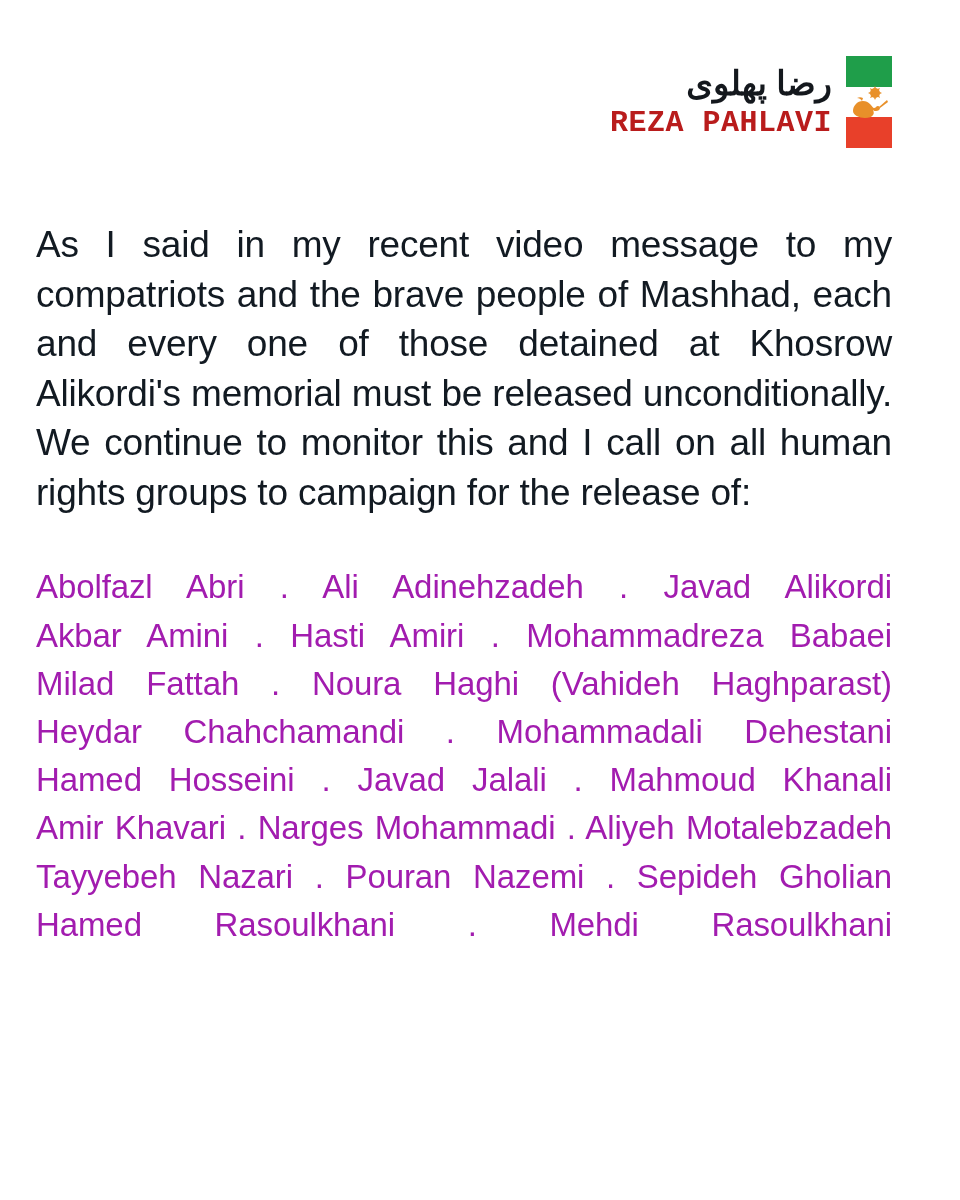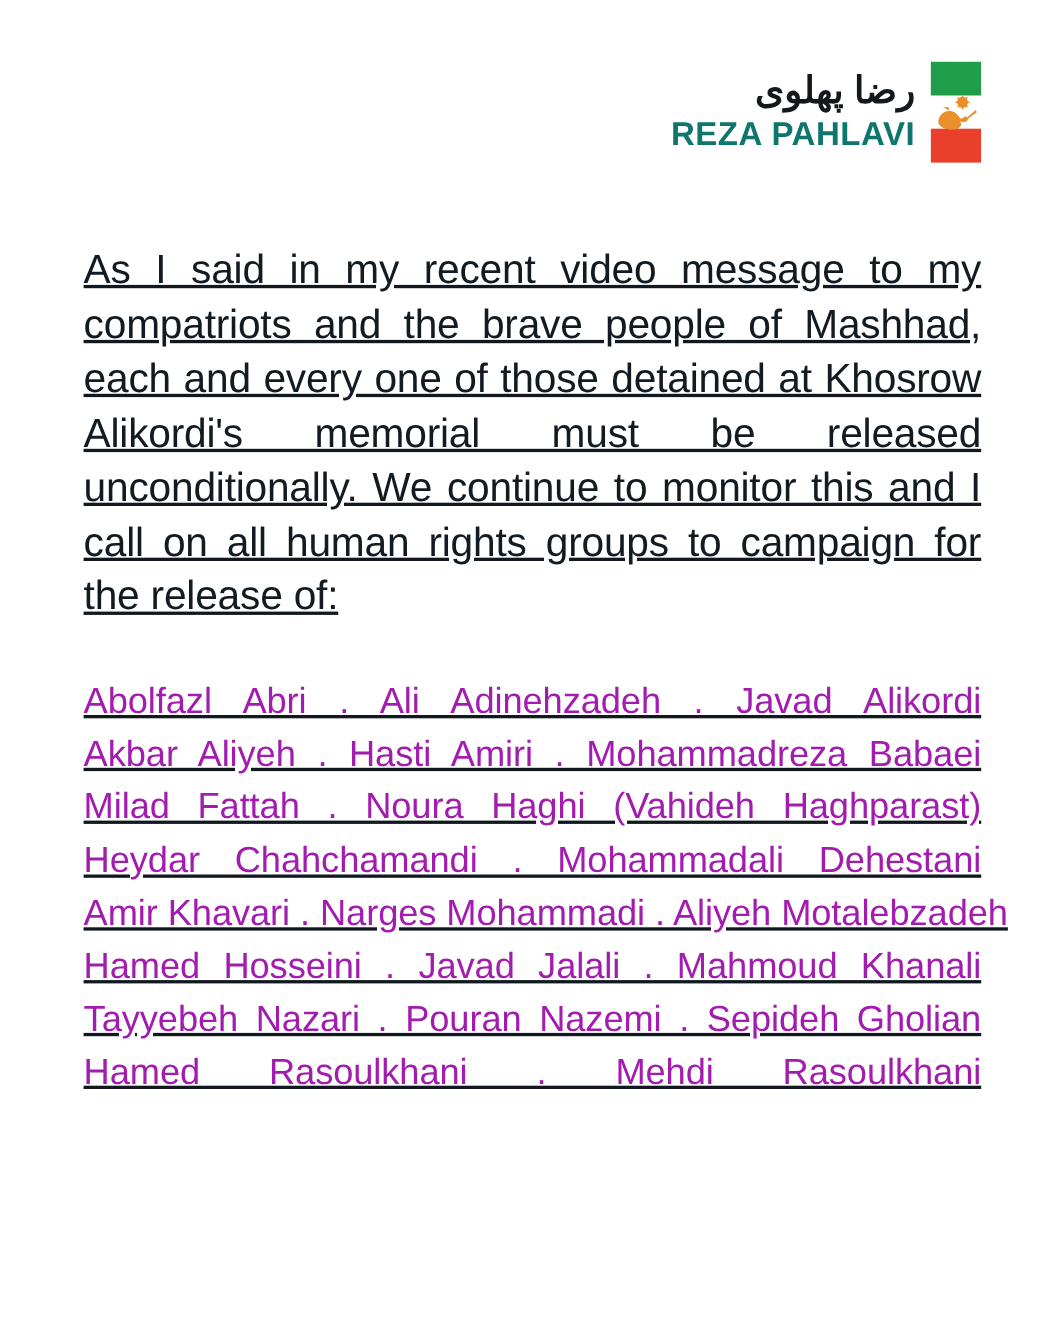--- a/index.html
+++ b/index.html
@@ -46,21 +46,22 @@
     font-weight: 700;
     letter-spacing: 0px;
     color: #14181d;
     direction: rtl;
     margin-bottom: 8px;
   }
   .brand-latin {
     font-size: 30px;
     font-weight: 700;
     letter-spacing: 0.5px;
-    color: #0f766e;
+    color: #b91c1c;
+    font-family: Liberation Mono, monospace;
   }
 
   .flag {
     width: 46px;
     height: 92px;
     display: flex;
     flex-direction: column;
     position: relative;
     overflow: hidden;
   }
@@ -78,22 +79,21 @@
     width: 100%;
     height: 100%;
     display: flex;
     align-items: center;
     justify-content: center;
   }
   .flag .emblem svg { display: block; }
 
   
   .content {
-    padding: 72px 68px 0 76px;
-    text-decoration: underline;
+    padding: 72px 68px 0 36px;
   }
   .statement {
     font-size: 37px;
     line-height: 1.34;
     font-weight: 400;
     text-align: justify;
     text-align-last: left;
     color: #121a22;
     margin: 0 0 46px 0;
     letter-spacing: -0.2px;
@@ -149,23 +149,23 @@
         </div>
       </div>
     </div>
   </div>
 
   <div class="content">
     <p class="statement">As I said in my recent video message to my compatriots and the brave people of Mashhad, each and every one of those detained at Khosrow Alikordi's memorial must be released unconditionally. We continue to monitor this and I call on all human rights groups to campaign for the release of:</p>
 
     <div class="names">
       <div class="name-line">Abolfazl Abri . Ali Adinehzadeh . Javad Alikordi</div>
-      <div class="name-line">Akbar Aliyeh . Hasti Amiri . Mohammadreza Babaei</div>
+      <div class="name-line">Akbar Amini . Hasti Amiri . Mohammadreza Babaei</div>
       <div class="name-line">Milad Fattah . Noura Haghi (Vahideh Haghparast)</div>
       <div class="name-line">Heydar Chahchamandi . Mohammadali Dehestani</div>
+      <div class="name-line">Hamed Hosseini . Javad Jalali . Mahmoud Khanali</div>
       <div class="name-line">Amir Khavari . Narges Mohammadi . Aliyeh Motalebzadeh</div>
-      <div class="name-line">Hamed Hosseini . Javad Jalali . Mahmoud Khanali</div>
       <div class="name-line">Tayyebeh Nazari . Pouran Nazemi . Sepideh Gholian</div>
       <div class="name-line">Hamed Rasoulkhani . Mehdi Rasoulkhani</div>
     </div>
   </div>
 
 </div>
 
 </body></html>

